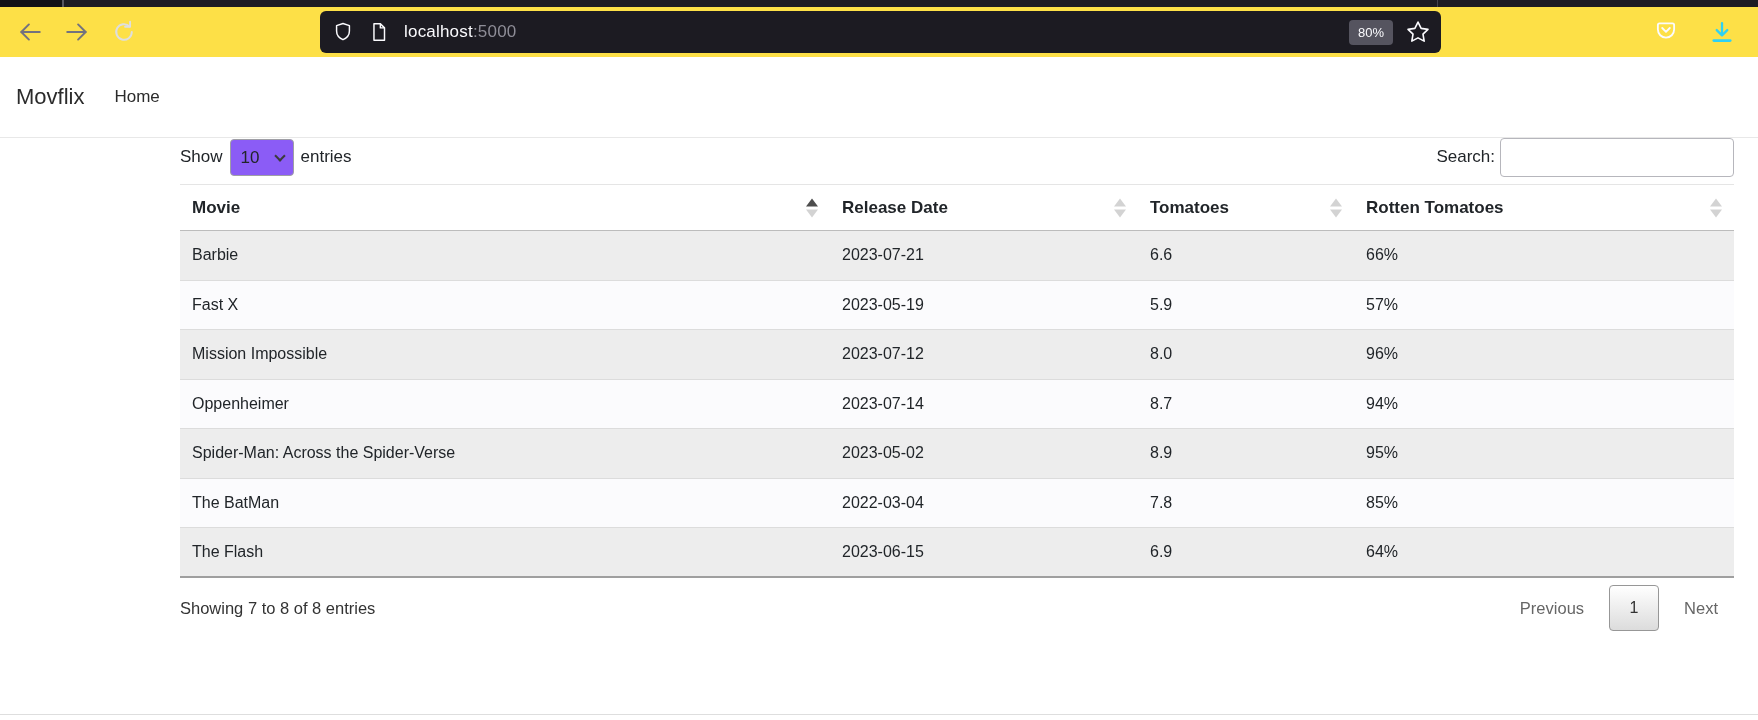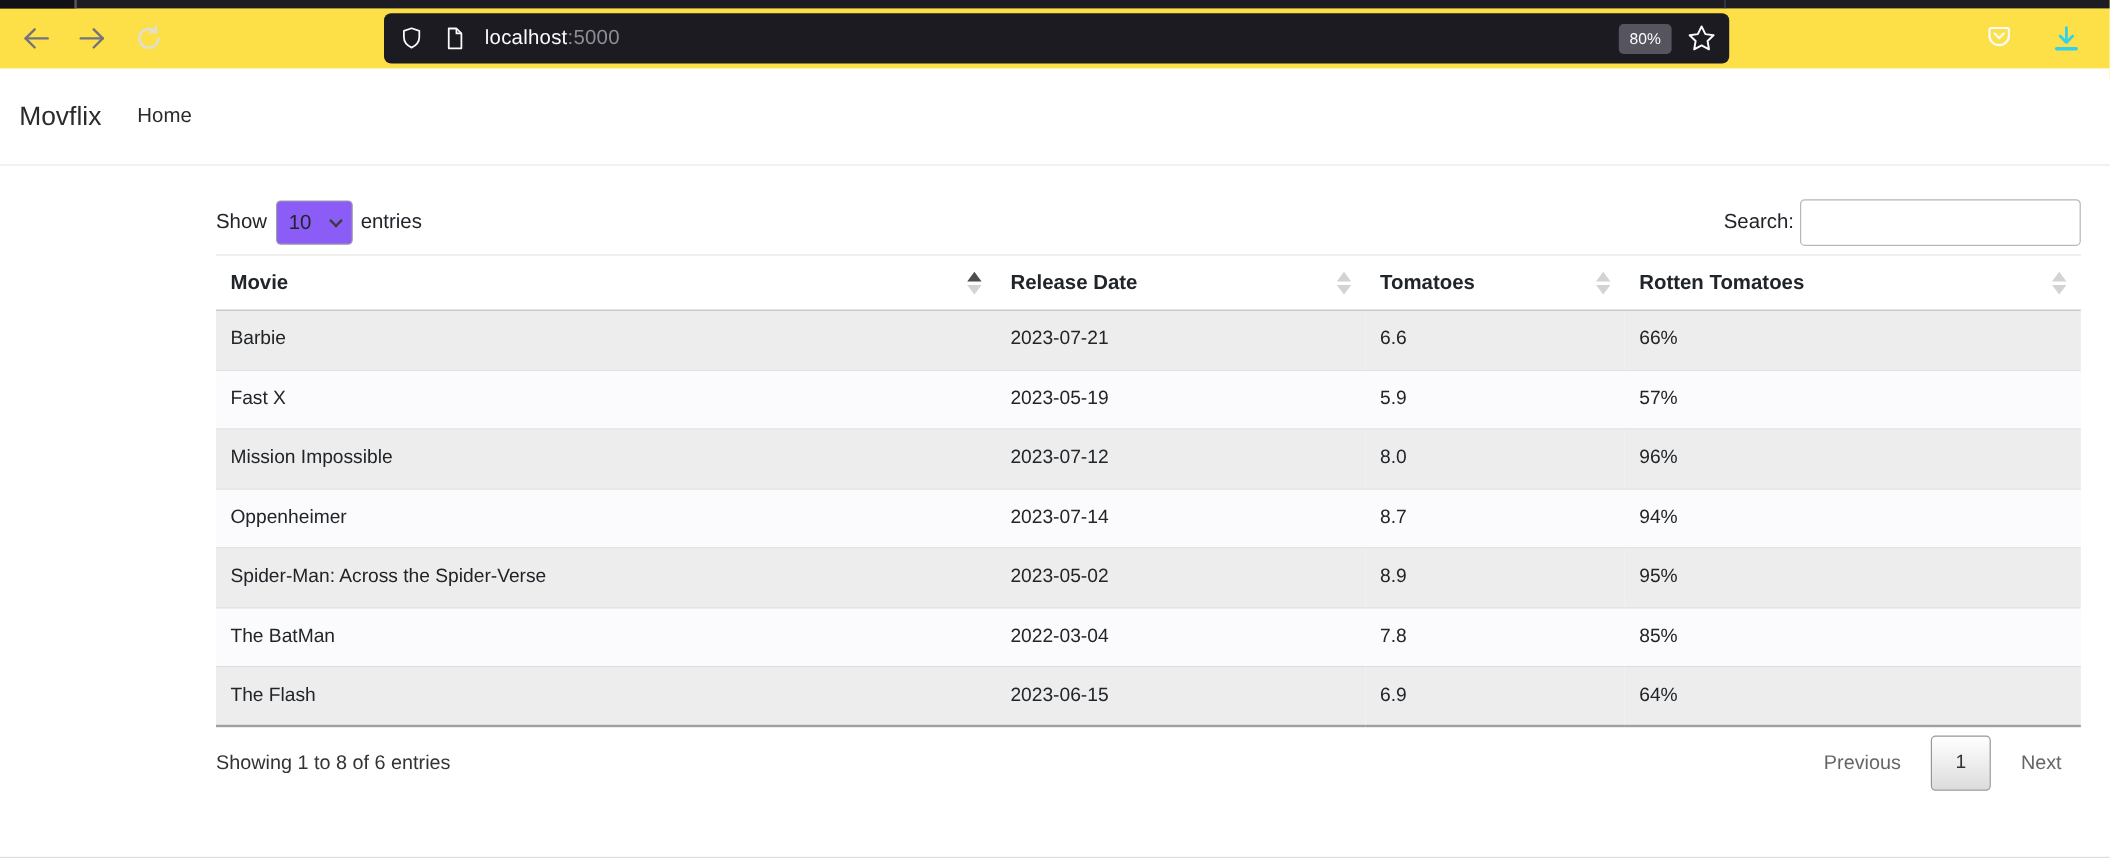--- a/index.html
+++ b/index.html
@@ -24,21 +24,21 @@
   .zoom-badge { background:#55545f; color:#fbfbfe; font-size:13px; border-radius:4px;
                 padding:5px 9px; border:none; cursor:pointer; margin-right:12px; }
 
   
   .navbar { position:absolute; top:57px; left:0; width:1758px; height:81px; background:#fff;
             border-bottom:1px solid #e8e8e8; display:flex; align-items:center; padding-left:16px; }
   .brand { font-size:22px; color:#2b2b2b; text-decoration:none; cursor:pointer; }
   .nav-link { margin-left:30px; font-size:17px; color:#2b2b2b; text-decoration:none; cursor:pointer; }
 
   
-  .content { position:absolute; top:150px; left:180px; width:1554px; }
+  .content { position:absolute; top:122px; left:180px; width:1554px; }
   .controls { margin-top:15px; height:40px; display:flex; align-items:center; justify-content:space-between; }
   .length-ctl { display:flex; align-items:center; font-size:17px; color:#212529; }
   .select-wrap { position:relative; margin:0 7px; }
   .length-ctl select { appearance:none; -webkit-appearance:none; width:64px; height:37px;
        border:1px solid #9f9fa5; border-radius:4px; background:#8b5cf6; font-size:17px; color:#212529;
        padding:0 24px 0 10px; font-family:"Liberation Sans",sans-serif; cursor:pointer; }
   .select-chevron { position:absolute; right:10px; top:13px; width:8px; height:8px; pointer-events:none;
        border-right:2px solid #3b3b3b; border-bottom:2px solid #3b3b3b; transform:rotate(45deg); }
   .search-ctl { display:flex; align-items:center; font-size:17px; color:#212529; }
   .search-ctl input { margin-left:5px; width:234px; height:39px; border:1px solid #b6b6bc;
@@ -253,21 +253,21 @@
       <tr>
         <td>The Flash</td>
         <td>2023-06-15</td>
         <td>6.9</td>
         <td>64%</td>
       </tr>
     </tbody>
   </table>
 
   <div class="table-footer">
-    <div class="info">Showing 1 to 8 of 6 entries</div>
+    <div class="info">Showing 7 to 8 of 8 entries</div>
     <div class="paginate">
       <span class="page-nav">Previous</span>
       <button class="page-btn">1</button>
       <span class="page-nav">Next</span>
     </div>
   </div>
 </div>
 
 <div class="bottom-rule"></div>
 

